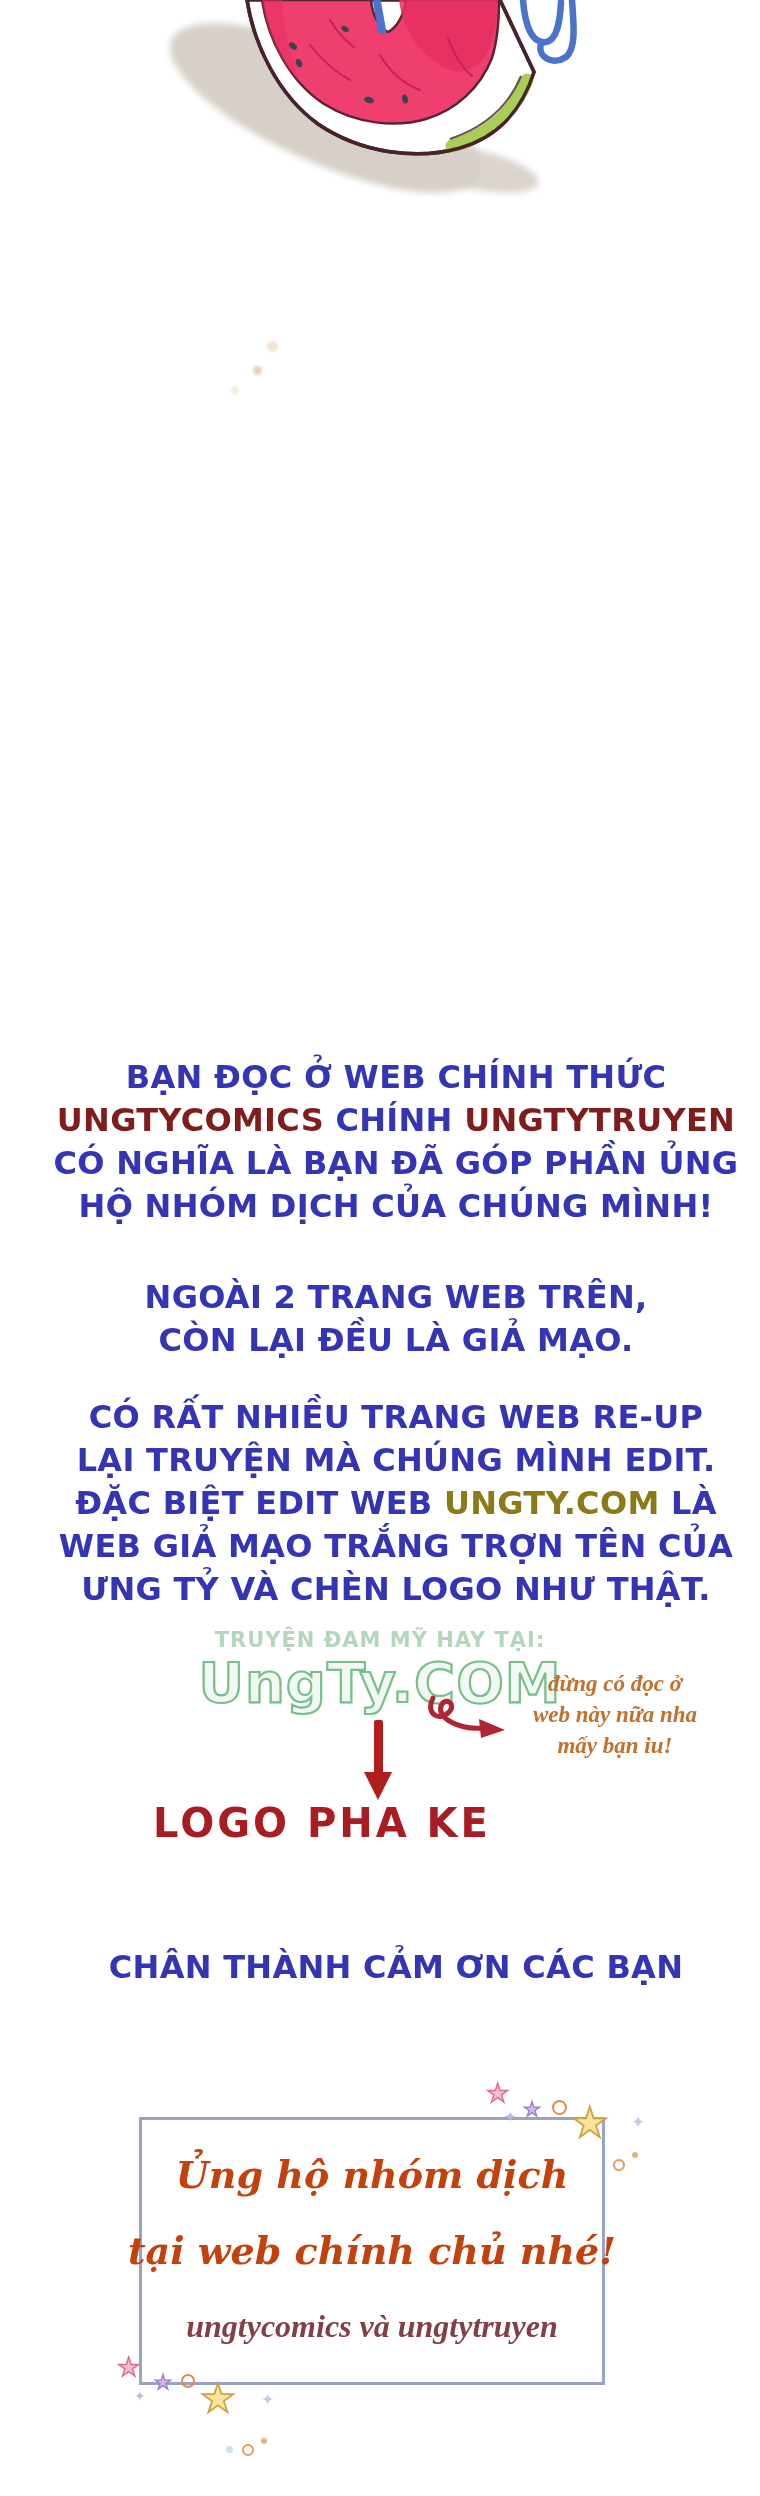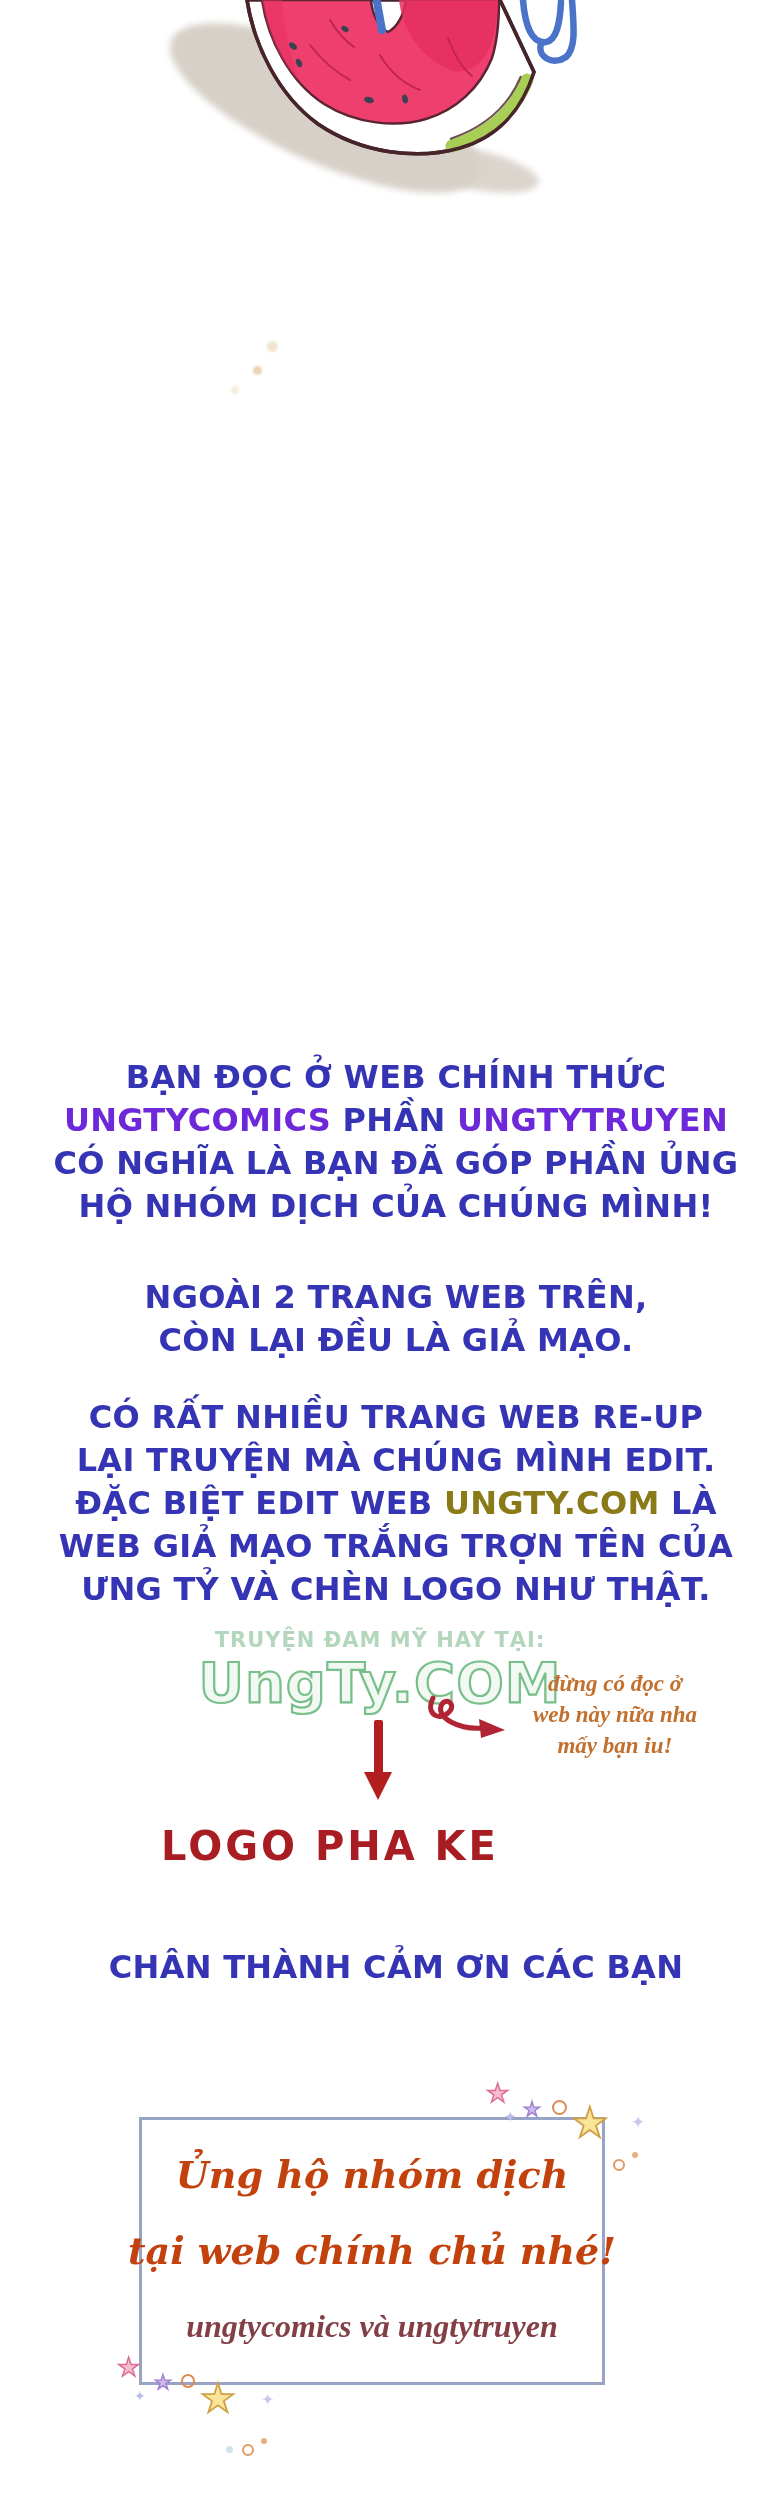--- a/index.html
+++ b/index.html
@@ -2,30 +2,30 @@
 <html><head>
 <meta charset="utf-8">
 <style>
   html,body{margin:0;padding:0;background:#ffffff;}
   .canvas{position:relative;width:760px;height:2496px;background:#ffffff;overflow:hidden;
           font-family:"DejaVu Sans",sans-serif;}
   .abs{position:absolute;}
   
   .comic{position:absolute;left:16px;width:760px;text-align:center;font-weight:bold;
          font-size:32px;line-height:43px;letter-spacing:.3px;color:#3534b4;white-space:nowrap;}
-  .comic .red{color:#6d28d9;}
+  .comic .red{color:#7f1d1d;}
   .comic .olive{color:#8a7a18;}
   
   .tagline{position:absolute;left:0;width:760px;text-align:center;font-weight:bold;
            font-size:21px;letter-spacing:1px;color:#b3d6bd;white-space:nowrap;}
   .sitelogo{position:absolute;left:0;width:760px;text-align:center;font-weight:bold;
             font-size:56px;letter-spacing:1px;color:#f2f9f3;
             -webkit-text-stroke:2.2px #79bf8b;text-shadow:0 0 2px #a9d8b5;white-space:nowrap;}
-  .verdict{position:absolute;left:16px;width:628px;text-align:center;font-weight:bold;
-           font-size:40px;letter-spacing:3px;color:#a81d22;white-space:nowrap;margin-top:23px;}
+  .verdict{position:absolute;left:8px;width:628px;text-align:center;font-weight:bold;
+           font-size:40px;letter-spacing:3px;color:#a81d22;white-space:nowrap;}
   .side-note{position:absolute;left:470px;width:290px;text-align:center;font-weight:bold;
              font-style:italic;font-size:23px;line-height:31px;color:#c2702d;}
   
   .support-box{position:absolute;left:139px;top:2117px;width:460px;height:262px;
                border:3px solid #99a3c6;background:#ffffff;}
   .boxline{position:absolute;left:110px;width:524px;text-align:center;font-weight:bold;
            font-style:italic;font-family:"DejaVu Serif",serif;white-space:nowrap;}
   .boxline.navy{color:#c2410c;font-size:38px;}
   .boxline.maroon{color:#823f46;font-size:32px;}
   
@@ -86,21 +86,21 @@
       <path d="M 572 0 C 574 28 576 48 566 57 C 553 66 537 57 541 44" stroke-width="6.5"></path>
     </g>
   </svg>
 
   <div class="dot faint" style="left:267px;top:341px;width:11px;height:11px;background:#efdfc8;"></div>
   <div class="dot faint" style="left:253px;top:366px;width:9px;height:9px;background:#e9cba4;"></div>
   <div class="dot faint" style="left:231px;top:386px;width:8px;height:8px;background:#f3e9d6;"></div>
 
   <div class="comic" style="top:1056px;">
     <div>BẠN ĐỌC Ở WEB CHÍNH THỨC</div>
-    <div><span class="red">UNGTYCOMICS</span><span> PHẦN </span><span class="red">UNGTYTRUYEN</span></div>
+    <div><span class="red">UNGTYCOMICS</span><span> CHÍNH </span><span class="red">UNGTYTRUYEN</span></div>
     <div>CÓ NGHĨA LÀ BẠN ĐÃ GÓP PHẦN ỦNG</div>
     <div>HỘ NHÓM DỊCH CỦA CHÚNG MÌNH!</div>
   </div>
 
   <div class="comic" style="top:1276px;">
     <div>NGOÀI 2 TRANG WEB TRÊN,</div>
     <div>CÒN LẠI ĐỀU LÀ GIẢ MẠO.</div>
   </div>
 
   <div class="comic" style="top:1396px;">

